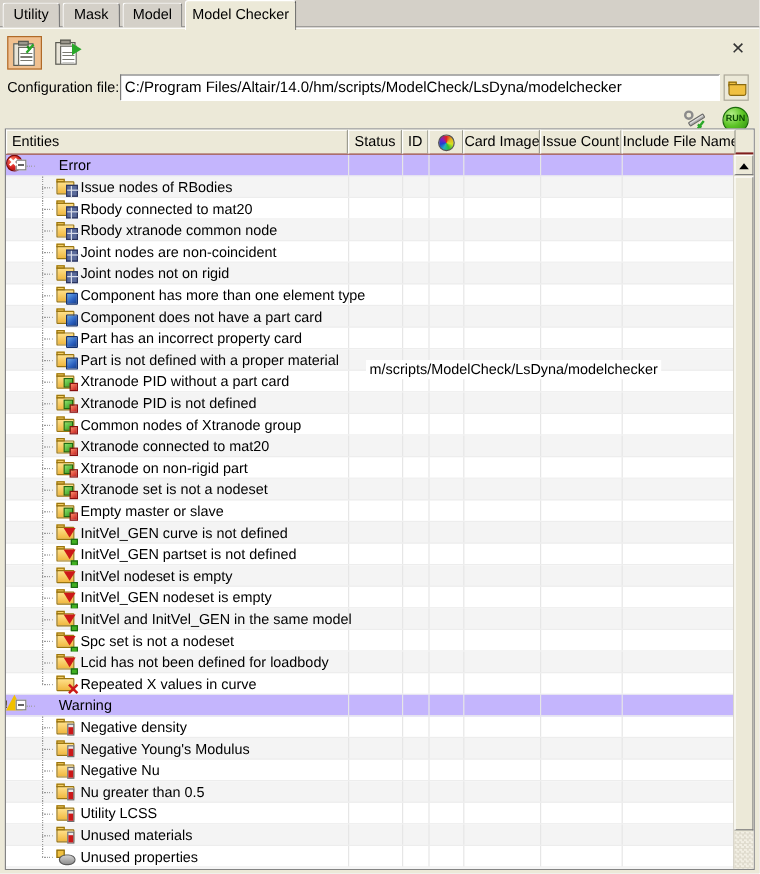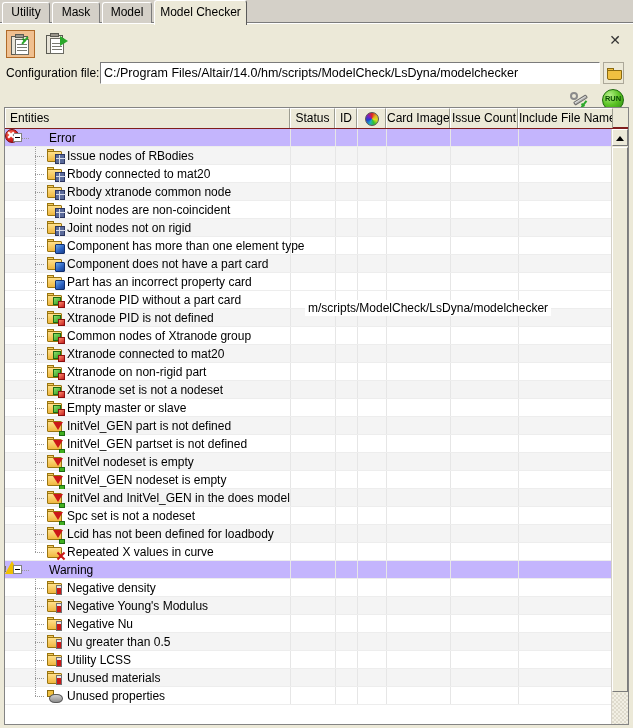--- a/index.html
+++ b/index.html
@@ -645,20 +645,36 @@
             <div class="vline" style="left: 513px;"></div>
             <div class="dotv" style=""></div>
             <div class="doth"></div>
             <div class="fico">
               <div class="tab2"></div>
               <div class="back"></div>
               <div class="bdg cube"></div>
             </div>
             <div class="lbl" style="left:62px;">Part has an incorrect property card</div>
           </div>
+          <div class="row alt">
+            <div class="vline" style="left: 285px;"></div>
+            <div class="vline" style="left: 330px;"></div>
+            <div class="vline" style="left: 352px;"></div>
+            <div class="vline" style="left: 381px;"></div>
+            <div class="vline" style="left: 445px;"></div>
+            <div class="vline" style="left: 513px;"></div>
+            <div class="dotv" style=""></div>
+            <div class="doth"></div>
+            <div class="fico">
+              <div class="tab2"></div>
+              <div class="back"></div>
+              <div class="bdg cube"></div>
+            </div>
+            <div class="lbl" style="left:62px;">Part is not defined with a proper material</div>
+          </div>
           <div class="row">
             <div class="vline" style="left: 285px;"></div>
             <div class="vline" style="left: 330px;"></div>
             <div class="vline" style="left: 352px;"></div>
             <div class="vline" style="left: 381px;"></div>
             <div class="vline" style="left: 445px;"></div>
             <div class="vline" style="left: 513px;"></div>
             <div class="dotv" style=""></div>
             <div class="doth"></div>
             <div class="fico">
@@ -771,21 +787,21 @@
             <div class="vline" style="left: 381px;"></div>
             <div class="vline" style="left: 445px;"></div>
             <div class="vline" style="left: 513px;"></div>
             <div class="dotv" style=""></div>
             <div class="doth"></div>
             <div class="fico">
               <div class="tab2"></div>
               <div class="back"></div>
               <div class="bdg dn"></div>
             </div>
-            <div class="lbl" style="left:62px;">InitVel_GEN part is not defined</div>
+            <div class="lbl" style="left:62px;">InitVel_GEN curve is not defined</div>
           </div>
           <div class="row">
             <div class="vline" style="left: 285px;"></div>
             <div class="vline" style="left: 330px;"></div>
             <div class="vline" style="left: 352px;"></div>
             <div class="vline" style="left: 381px;"></div>
             <div class="vline" style="left: 445px;"></div>
             <div class="vline" style="left: 513px;"></div>
             <div class="dotv" style=""></div>
             <div class="doth"></div>
@@ -835,21 +851,21 @@
             <div class="vline" style="left: 381px;"></div>
             <div class="vline" style="left: 445px;"></div>
             <div class="vline" style="left: 513px;"></div>
             <div class="dotv" style=""></div>
             <div class="doth"></div>
             <div class="fico">
               <div class="tab2"></div>
               <div class="back"></div>
               <div class="bdg dn"></div>
             </div>
-            <div class="lbl" style="left:62px;">InitVel and InitVel_GEN in the does model</div>
+            <div class="lbl" style="left:62px;">InitVel and InitVel_GEN in the same model</div>
           </div>
           <div class="row">
             <div class="vline" style="left: 285px;"></div>
             <div class="vline" style="left: 330px;"></div>
             <div class="vline" style="left: 352px;"></div>
             <div class="vline" style="left: 381px;"></div>
             <div class="vline" style="left: 445px;"></div>
             <div class="vline" style="left: 513px;"></div>
             <div class="dotv" style=""></div>
             <div class="doth"></div>

